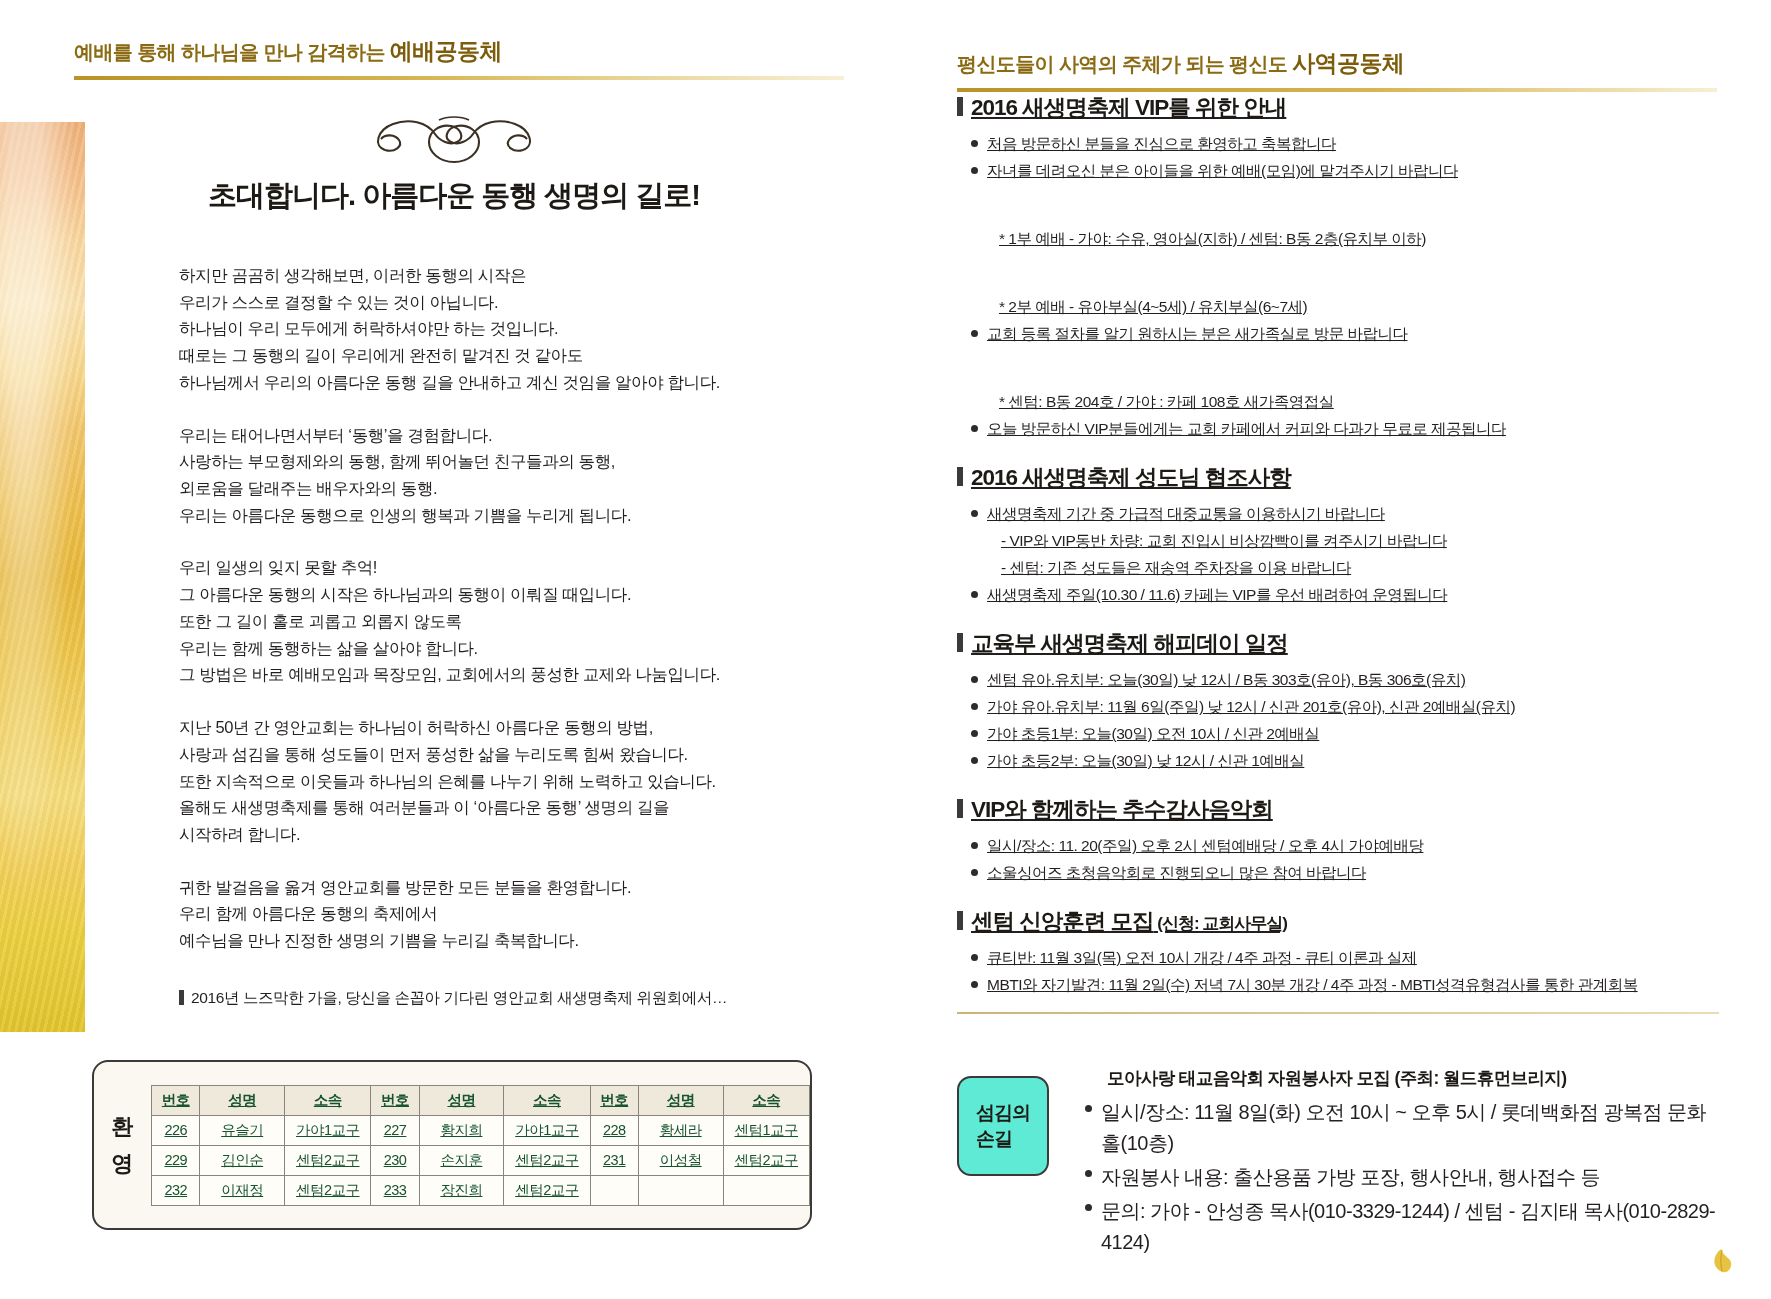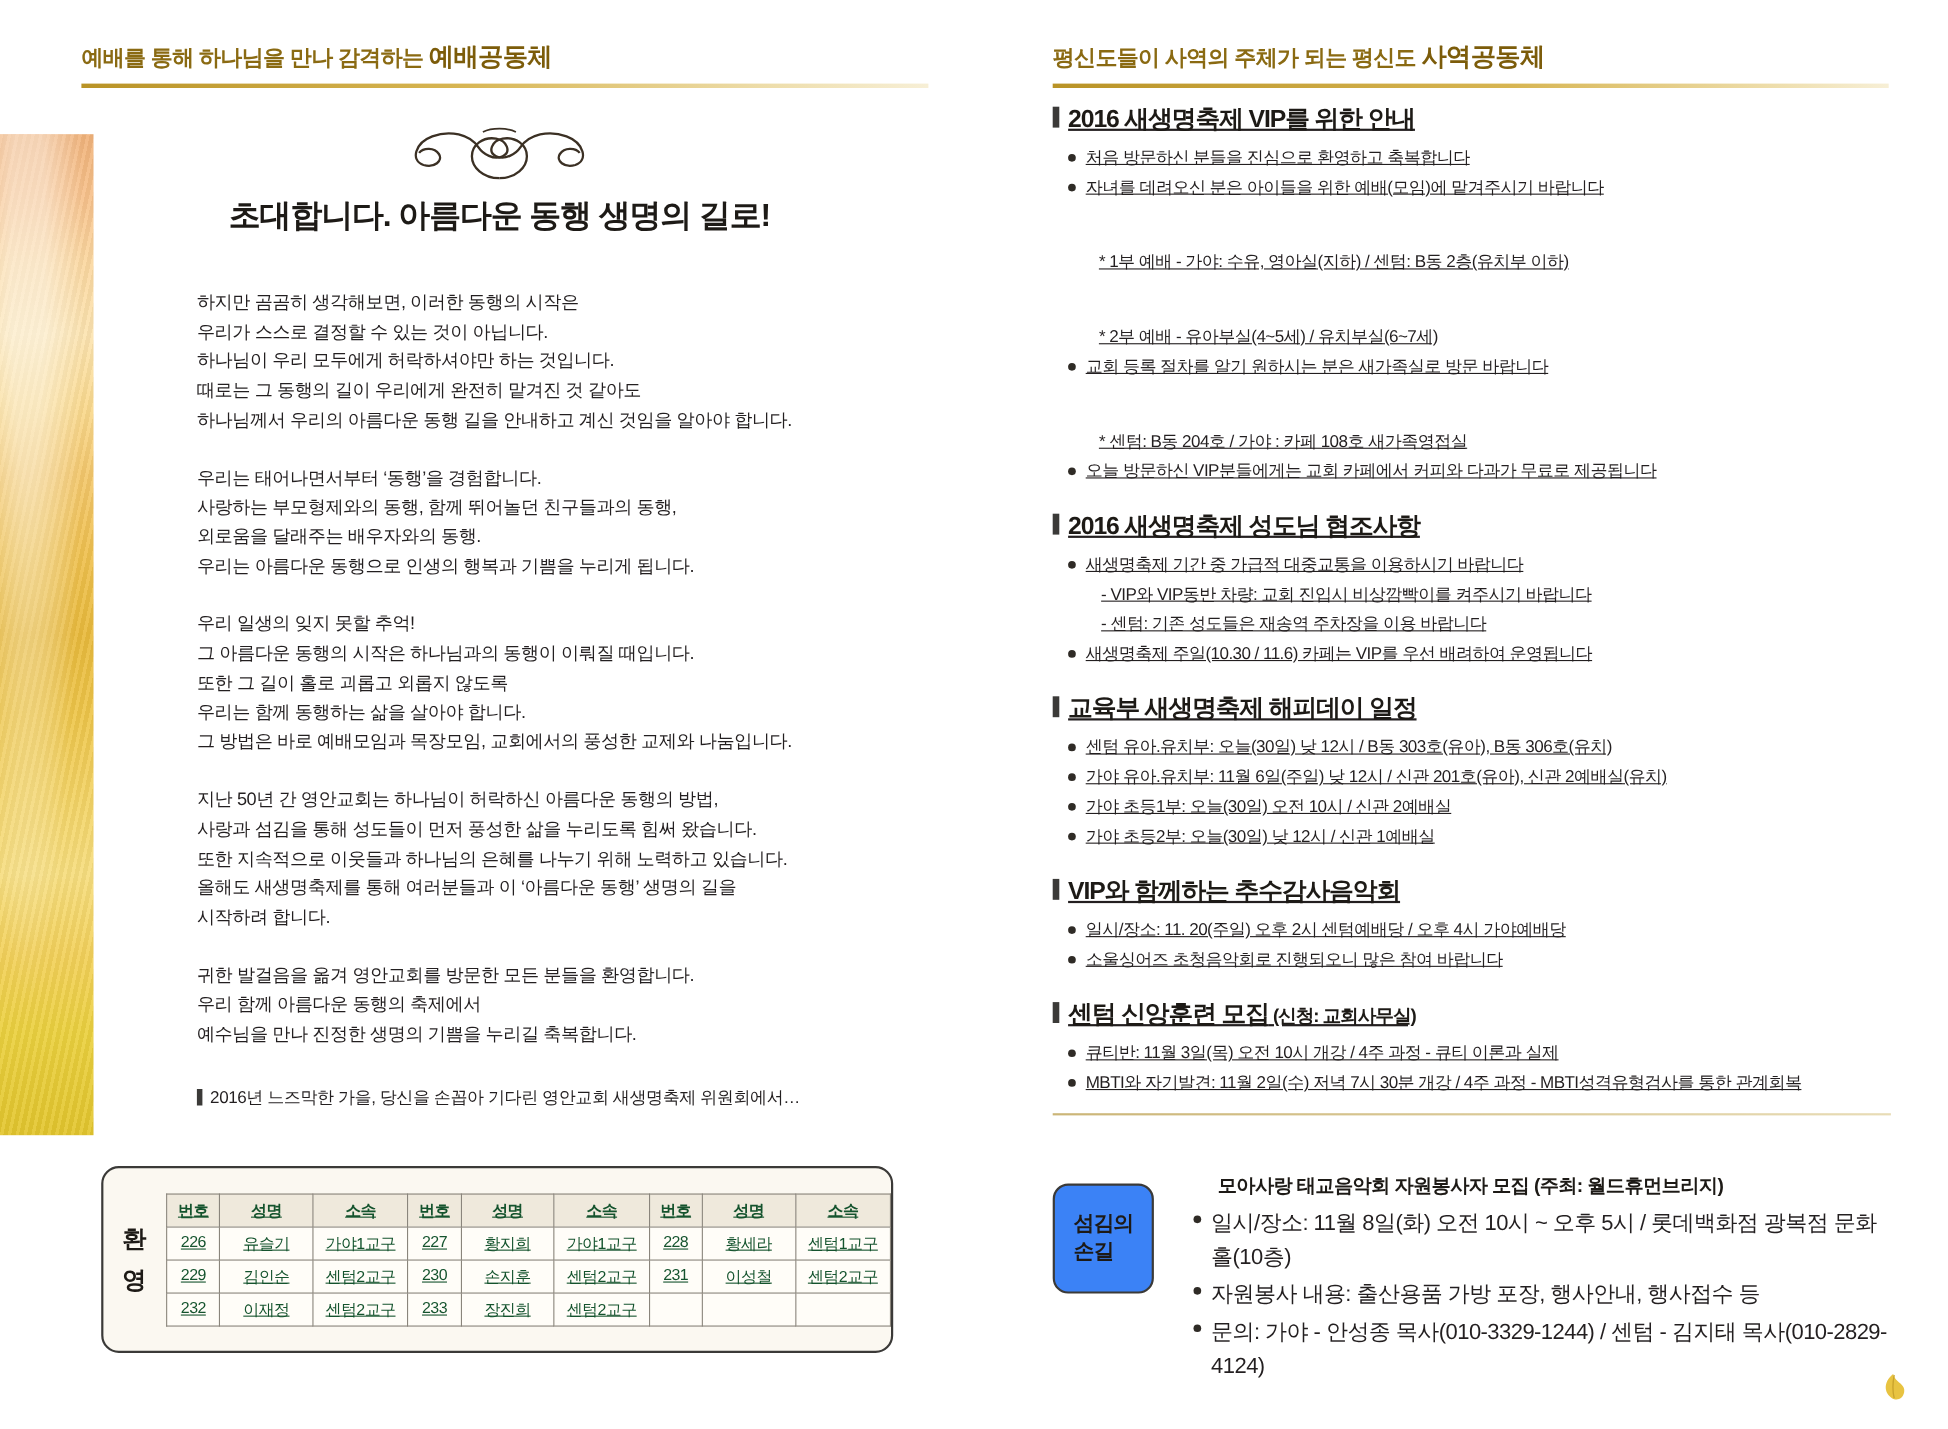--- a/index.html
+++ b/index.html
@@ -49,21 +49,21 @@
   .hdr .title {
     font-size:20px; font-weight:700; letter-spacing:-.6px;
     color:#8a6a12; white-space:nowrap;
   }
   .hdr .title .big { font-size:23px; color:#7c5c0a; }
   .hdr .rule {
     height:4px; margin-top:9px;
     background:linear-gradient(to right,#b99326 0%,#d7b552 45%,#eddCA8 80%,#f7efd6 100%);
   }
   #hdr-left { left:74px; top:36px; width:770px; }
-  #hdr-right { left:957px; top:36px; width:760px; }
+  #hdr-right { left:957px; top:48px; width:760px; }
   #hdr-right .rule {
     background:linear-gradient(to right,#b99326 0%,#d7b552 55%,#eddCA8 85%,#f7efd6 100%);
   }
 
   
   .left-col { position:absolute; left:74px; top:112px; width:760px; }
 
   .flourish { text-align:center; height:60px; color:#3b3024; }
   .flourish svg { display:block; margin:0 auto; }
 
@@ -154,21 +154,21 @@
 
   
   .vol-sep {
     position:absolute; left:957px; top:1012px; width:762px; height:2px;
     background:linear-gradient(to right,#cbb577,#e8dcb6);
   }
   .vol-wrap { position:absolute; left:957px; top:1050px; width:762px; display:flex; }
   .vol-badge {
     width:92px; height:100px; margin-top:26px;
     border:2px solid #3b3a38; border-radius:14px;
-    background:#3b82f6;
+    background:#5eead4;
     display:flex; flex-direction:column; align-items:center; justify-content:center;
     font-size:19px; font-weight:700; letter-spacing:-1px; line-height:1.35;
     color:#1d1a16;
   }
   .vol-body { margin-left:22px; flex:1;margin-top:12px; }
   .vol-title {
     font-size:17.5px; font-weight:700; letter-spacing:-.6px;
     color:#1d1a16; margin:4px 0 7px 36px;
   }
   .vol-body ul.items > li { font-size:20px; }

